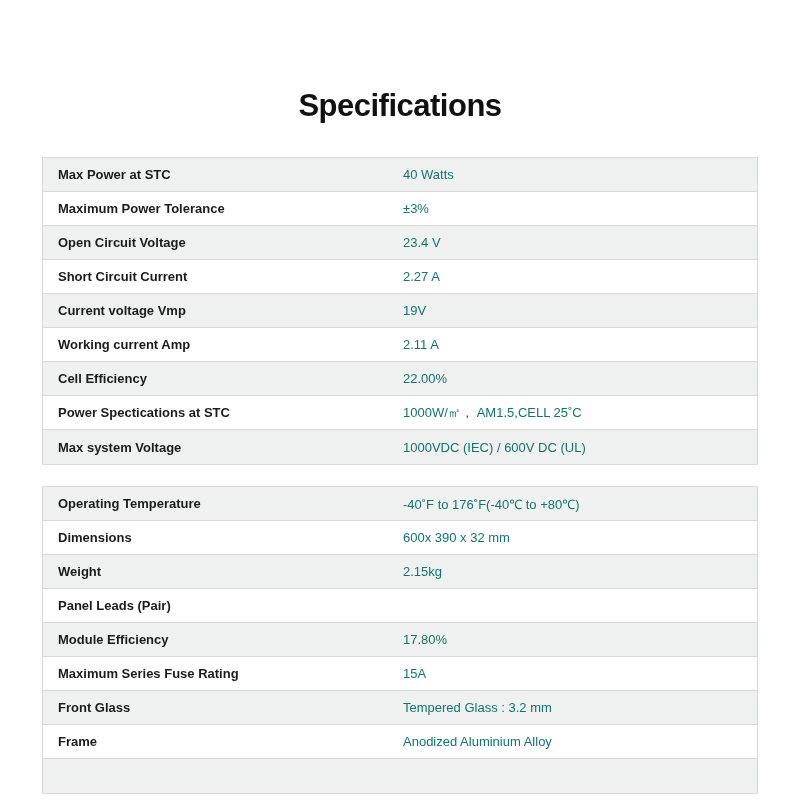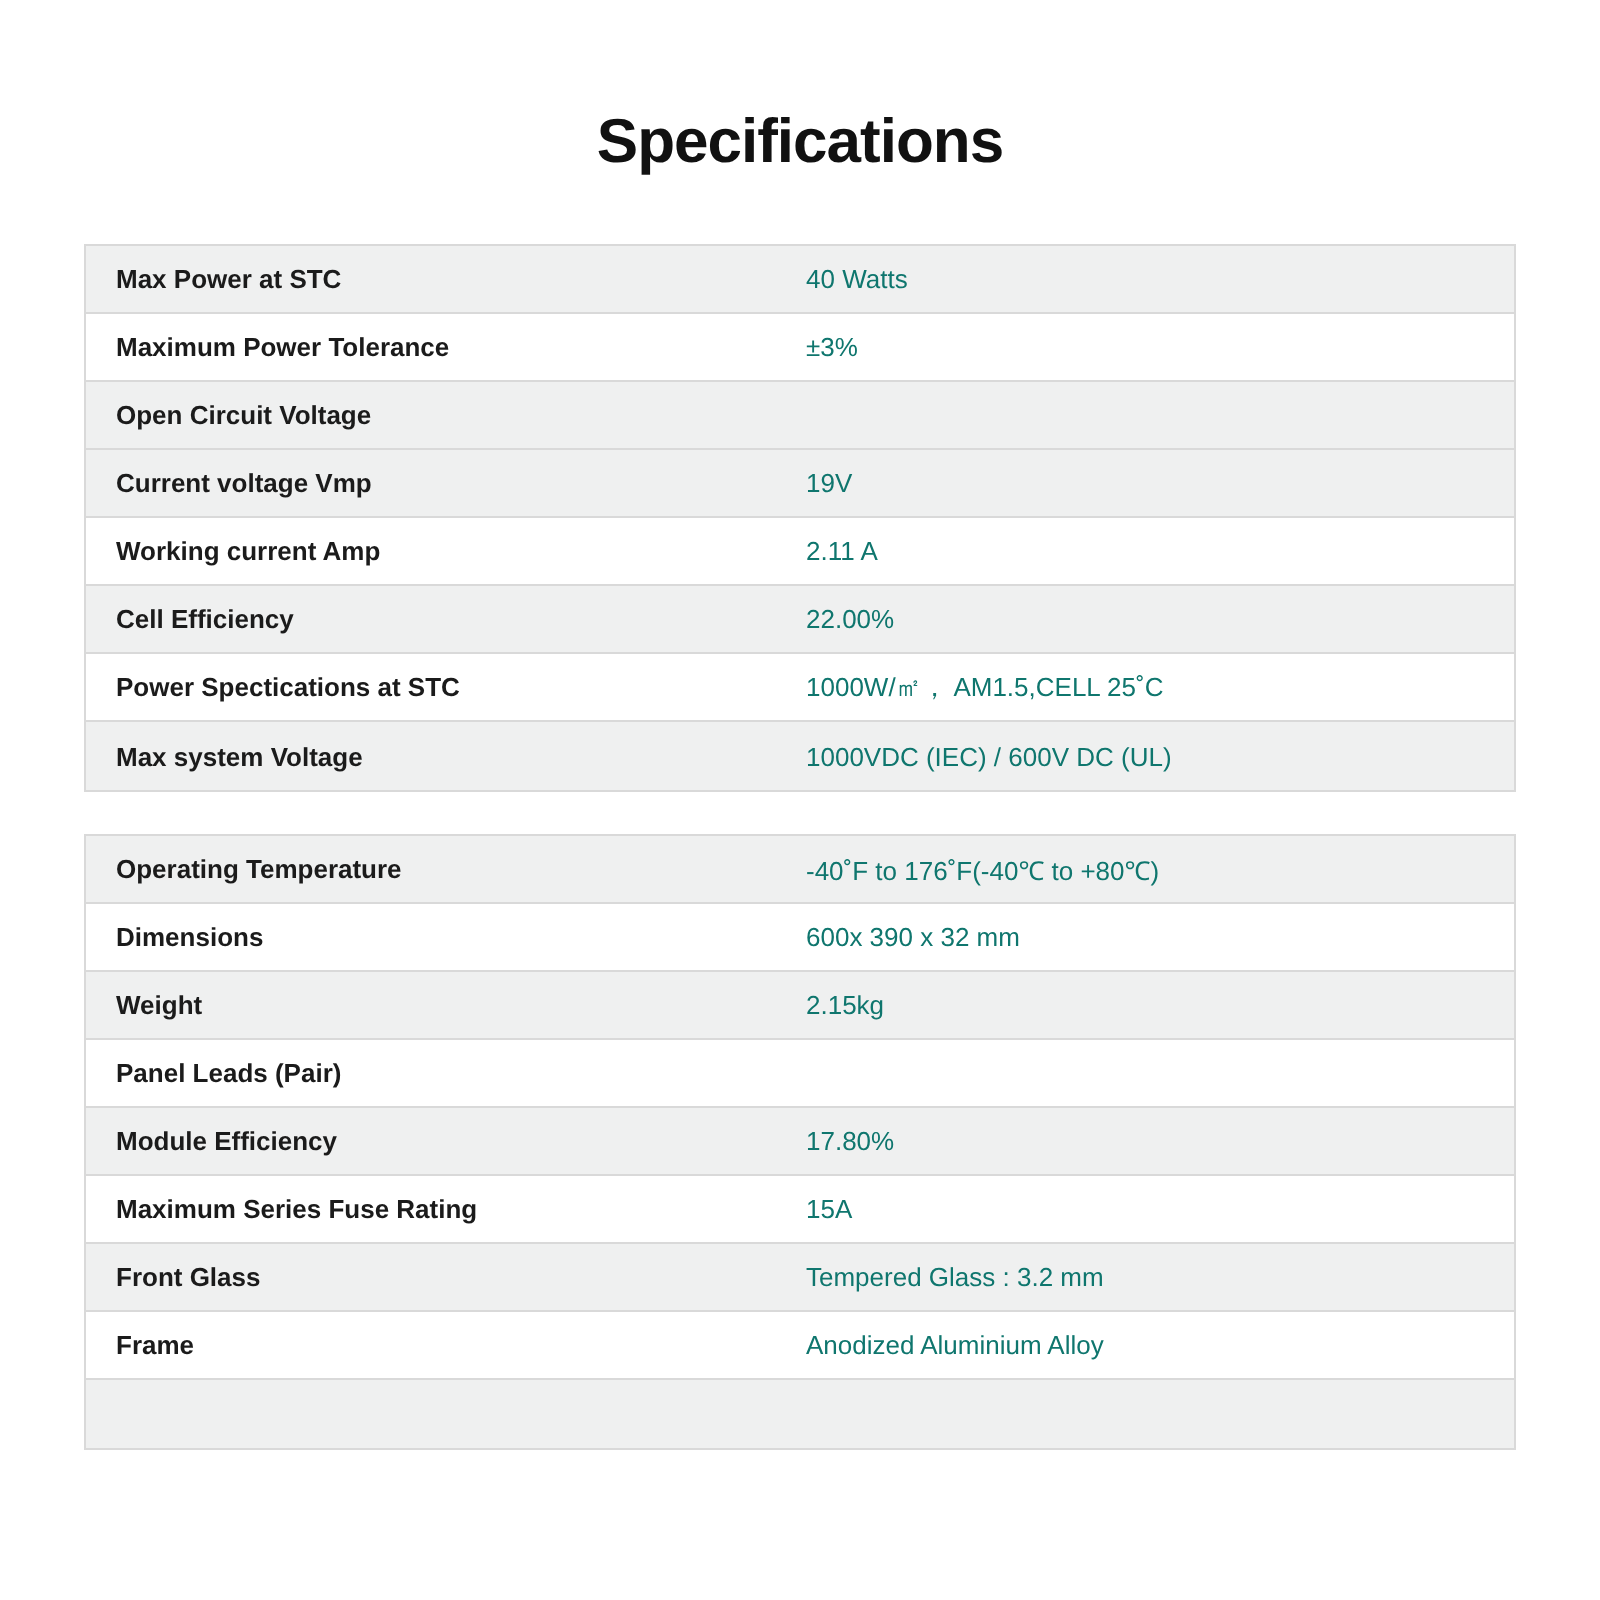--- a/index.html
+++ b/index.html
@@ -12,20 +12,21 @@
     overflow: hidden;
   }
   .page-title {
     padding-top: 50px;
     text-align: center;
     font-size: 31px;
     font-weight: 800;
     letter-spacing: -0.5px;
     color: #111111;
     line-height: 42px;
+    margin-top: 35px;
   }
   .spec-table {
     width: 716px;
     margin-left: 42px;
     border: 1px solid #d9d9d9;
     background: #ffffff;
   }
   .spec-table--top { margin-top: 30px; }
   .spec-table--bottom { margin-top: 21px; }
   .spec-row {
@@ -61,20 +62,25 @@
   <div class="spec-row alt">
     <div class="spec-label">Max Power at STC</div>
     <div class="spec-value">40 Watts</div>
   </div>
   <div class="spec-row">
     <div class="spec-label">Maximum Power Tolerance</div>
     <div class="spec-value">±3%</div>
   </div>
   <div class="spec-row alt">
     <div class="spec-label">Open Circuit Voltage</div>
+    <div class="spec-value">23.4 V</div>
+  </div>
+  <div class="spec-row">
+    <div class="spec-label">Short Circuit Current</div>
+    <div class="spec-value">2.27 A</div>
   </div>
   <div class="spec-row alt">
     <div class="spec-label">Current voltage Vmp</div>
     <div class="spec-value">19V</div>
   </div>
   <div class="spec-row">
     <div class="spec-label">Working current Amp</div>
     <div class="spec-value">2.11 A</div>
   </div>
   <div class="spec-row alt">

